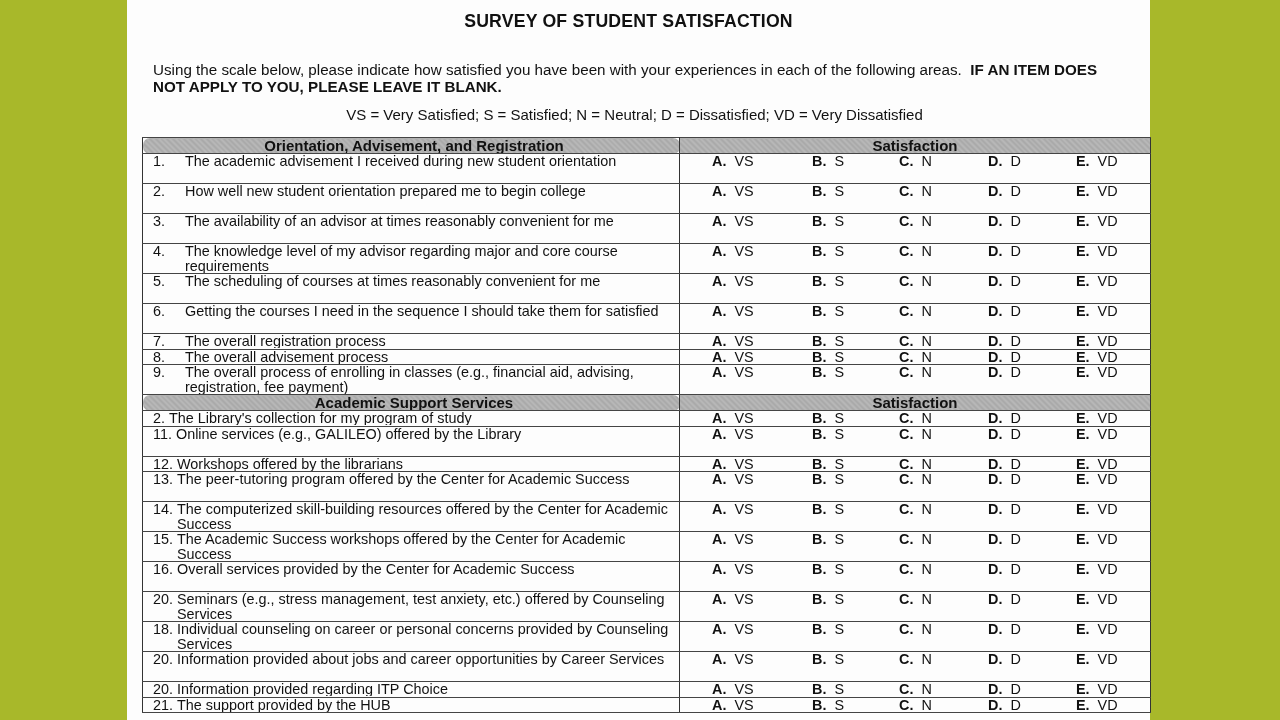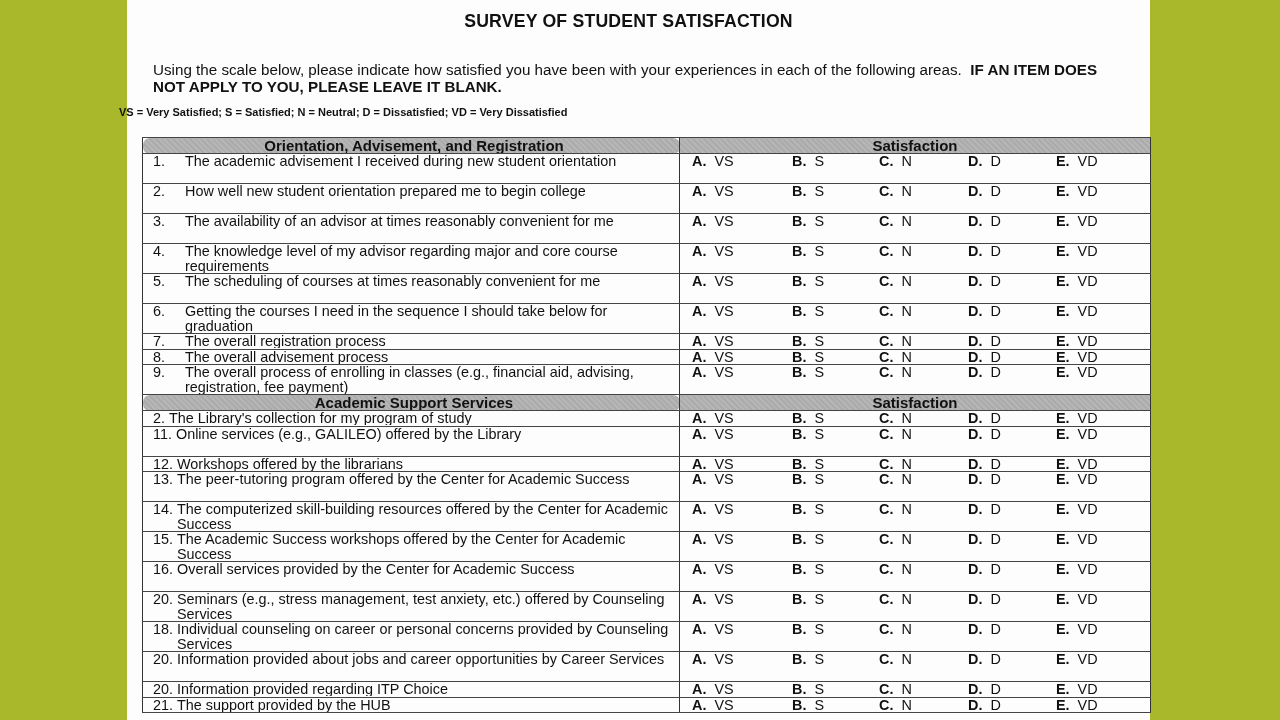--- a/index.html
+++ b/index.html
@@ -21,22 +21,22 @@
       font-weight: bold; font-size: 19px; letter-spacing: 0.2px;
       transform: scaleX(0.93);
       margin-left: -20px;
     }
     .intro {
       position: absolute; left: 26px; top: 61px; width: 980px;
       font-size: 15.2px; line-height: 17px;
     }
     .intro b { font-weight: bold; }
     .scale {
-      position: absolute; left: 0; right: 0; top: 106px; text-align: left;
-      font-weight: bold; font-size: 11px;
+      position: absolute; left: 0; right: 0; top: 106px; text-align: center;
+      font-weight: normal; font-size: 15px;
       margin-left: -8px;
     }
     table.survey {
       position: absolute; left: 15px; top: 137px;
       width: 1006px;
       border-collapse: collapse;
       font-family: "Liberation Sans", sans-serif;
       font-size: 14.4px;
       table-layout: fixed;
       border: 1.5px solid #333;
@@ -58,21 +58,21 @@
     tr.section td.q { text-indent: 6px; }
     tr.r2 td { height: 29px; }
     tr.r1 td { height: 14px; }
     .qwrap { display: flex; line-height: 14.5px; }
     .qnum { width: 32px; padding-left: 10px; flex: none; }
     .qnum.wide { width: auto; padding-right: 4px; }
     .qtext { flex: 1; }
     .optrow { display: flex; line-height: 14.5px; padding-left: 12px; }
     .opt { flex: none; }
     .opt .letter { font-weight: bold; }
-    .opt.o0 { width: 100px; }
+    .opt.o0 { width: 100px; margin-left: 20px; }
     .opt.o1 { width: 87px; }
     .opt.o2 { width: 89px; }
     .opt.o3 { width: 88px; }
     .opt.o4 { width: 90px; }
   </style>
 </head>
 <body>
 
 <div class="page">
   <div class="title">SURVEY OF STUDENT SATISFACTION</div>
@@ -170,21 +170,21 @@
               <span class="opt o2"><span class="letter">C.</span>&nbsp;&nbsp;<span>N</span></span>
               <span class="opt o3"><span class="letter">D.</span>&nbsp;&nbsp;<span>D</span></span>
               <span class="opt o4"><span class="letter">E.</span>&nbsp;&nbsp;<span>VD</span></span>
             </div>
           </td>
         </tr>
         <tr class="r2">
           <td class="q">
             <div class="qwrap">
               <span class="qnum">6.</span>
-              <span class="qtext">Getting the courses I need in the sequence I should take below for graduation</span>
+              <span class="qtext">Getting the courses I need in the sequence I should take them for satisfied</span>
             </div>
           </td>
           <td class="opts">
             <div class="optrow">
               <span class="opt o0"><span class="letter">A.</span>&nbsp;&nbsp;<span>VS</span></span>
               <span class="opt o1"><span class="letter">B.</span>&nbsp;&nbsp;<span>S</span></span>
               <span class="opt o2"><span class="letter">C.</span>&nbsp;&nbsp;<span>N</span></span>
               <span class="opt o3"><span class="letter">D.</span>&nbsp;&nbsp;<span>D</span></span>
               <span class="opt o4"><span class="letter">E.</span>&nbsp;&nbsp;<span>VD</span></span>
             </div>

